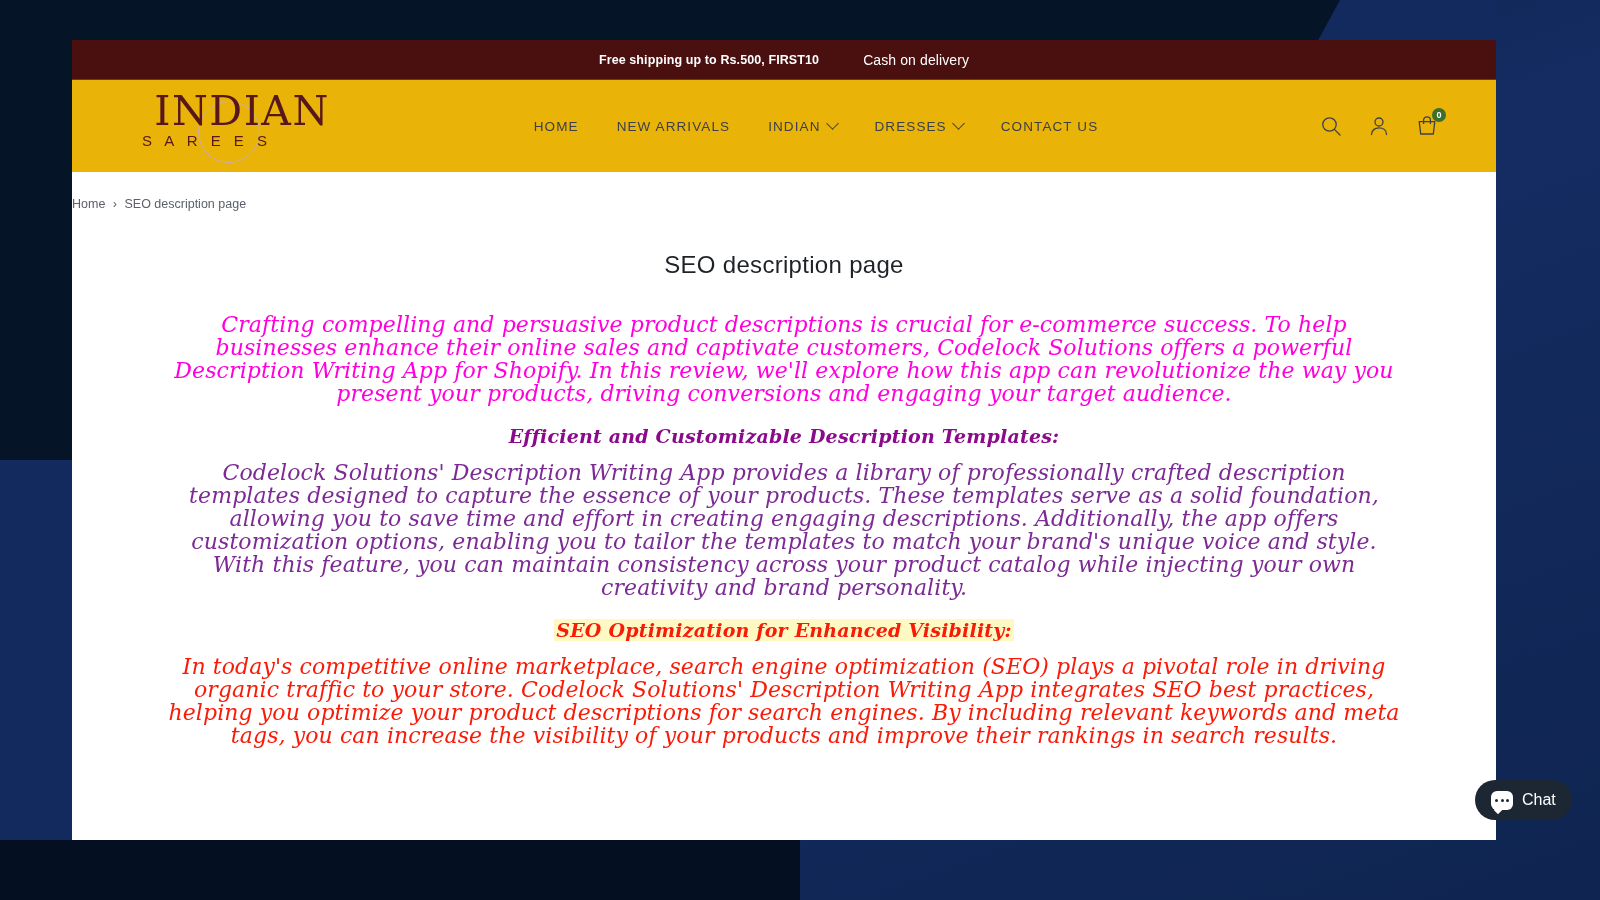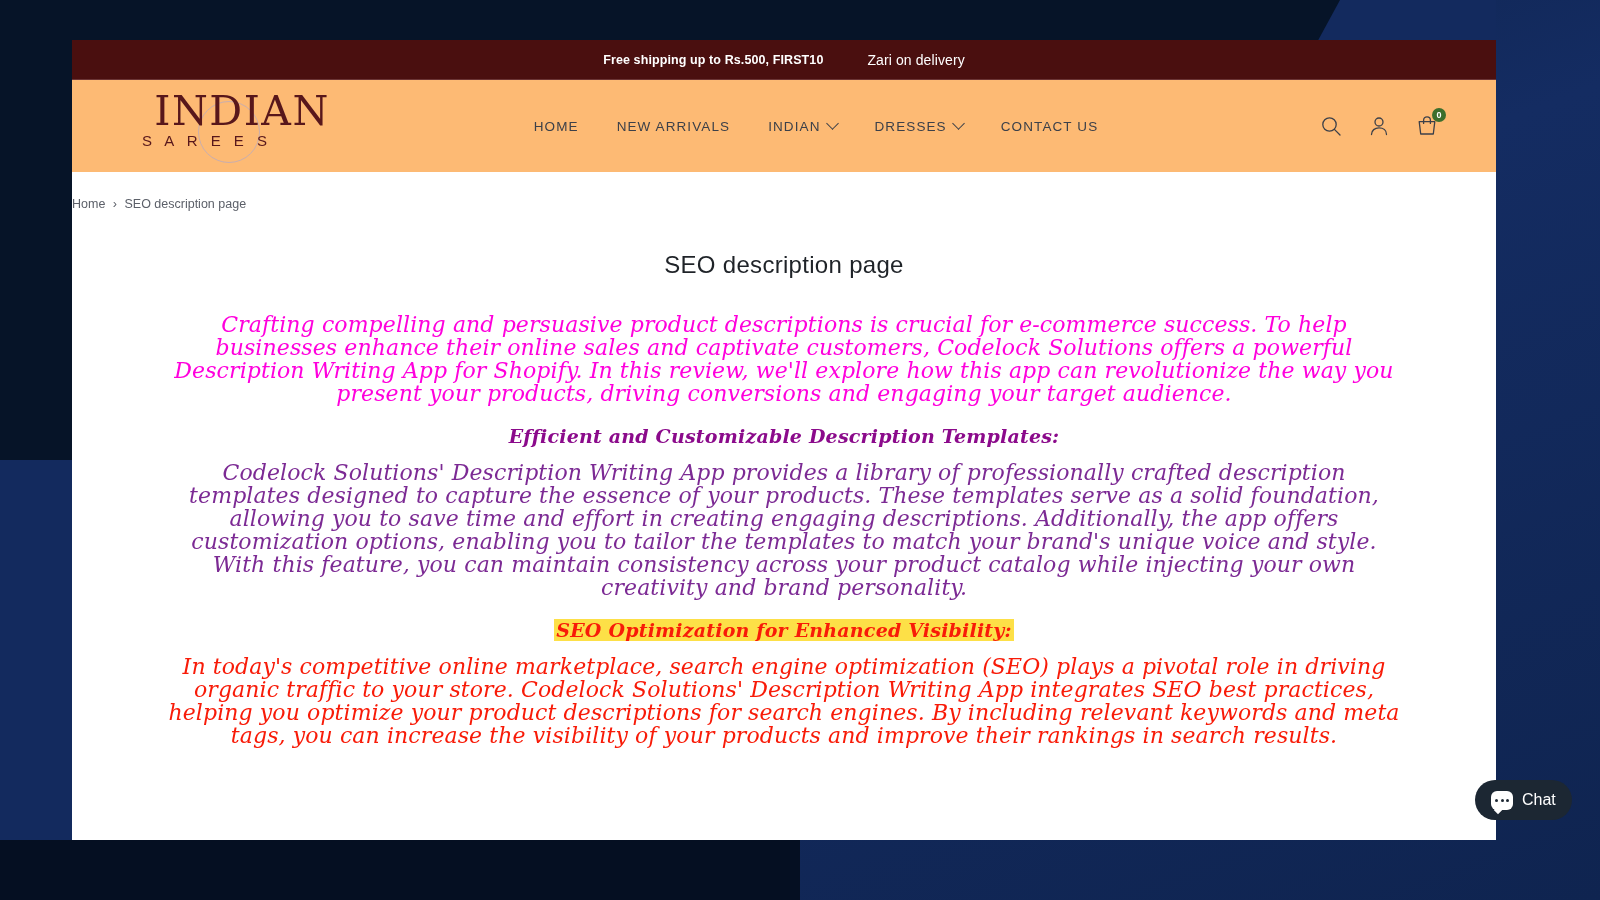--- a/index.html
+++ b/index.html
@@ -72,21 +72,21 @@
     white-space: nowrap;
   }
   #announcement .ann-text.second {
     font-weight: normal;
     font-size: 14px;
   }
 
   
   #header {
     height: 92px;
-    background: #fdba74;
+    background: #eab308;
     display: flex;
     align-items: center;
     padding: 0 58px 0 70px;
     position: relative;
   }
 
   
   #logo {
     position: relative;
     width: 200px;
@@ -223,21 +223,21 @@
     font-size: 19px;
     font-weight: bold;
     line-height: 26px;
     margin-bottom: 12px;
     margin-top: 14px;
     letter-spacing: .2px;
   }
   #rte .subhead.purple { color: #8b0a8b; font-style: italic; }
   #rte .subhead.red    { color: #f81b08; }
   #rte .subhead .hl {
-    background: #fde047;
+    background: #fef9c3;
     padding: 0 2px;
   }
 
   
   #footer {
     position: absolute;
     left: 0;
     bottom: 0;
     width: 1424px;
     height: 185px;
@@ -329,21 +329,21 @@
 <div id="desktop-bg">
   <div class="wedge-dark"></div>
   <div class="wedge-deep"></div>
   <div class="wedge-bottom"></div>
 </div>
 
 <div id="site">
 
   <div id="announcement">
     <span class="ann-text">Free shipping up to Rs.500, FIRST10</span>
-    <span class="ann-text second">Zari on delivery</span>
+    <span class="ann-text second">Cash on delivery</span>
   </div>
 
   <div id="header">
 
     <div id="logo">
       <div class="logo-ring"></div>
       <div class="logo-word">INDIAN</div>
       <div class="logo-sub">S A R E E S</div>
     </div>
 

